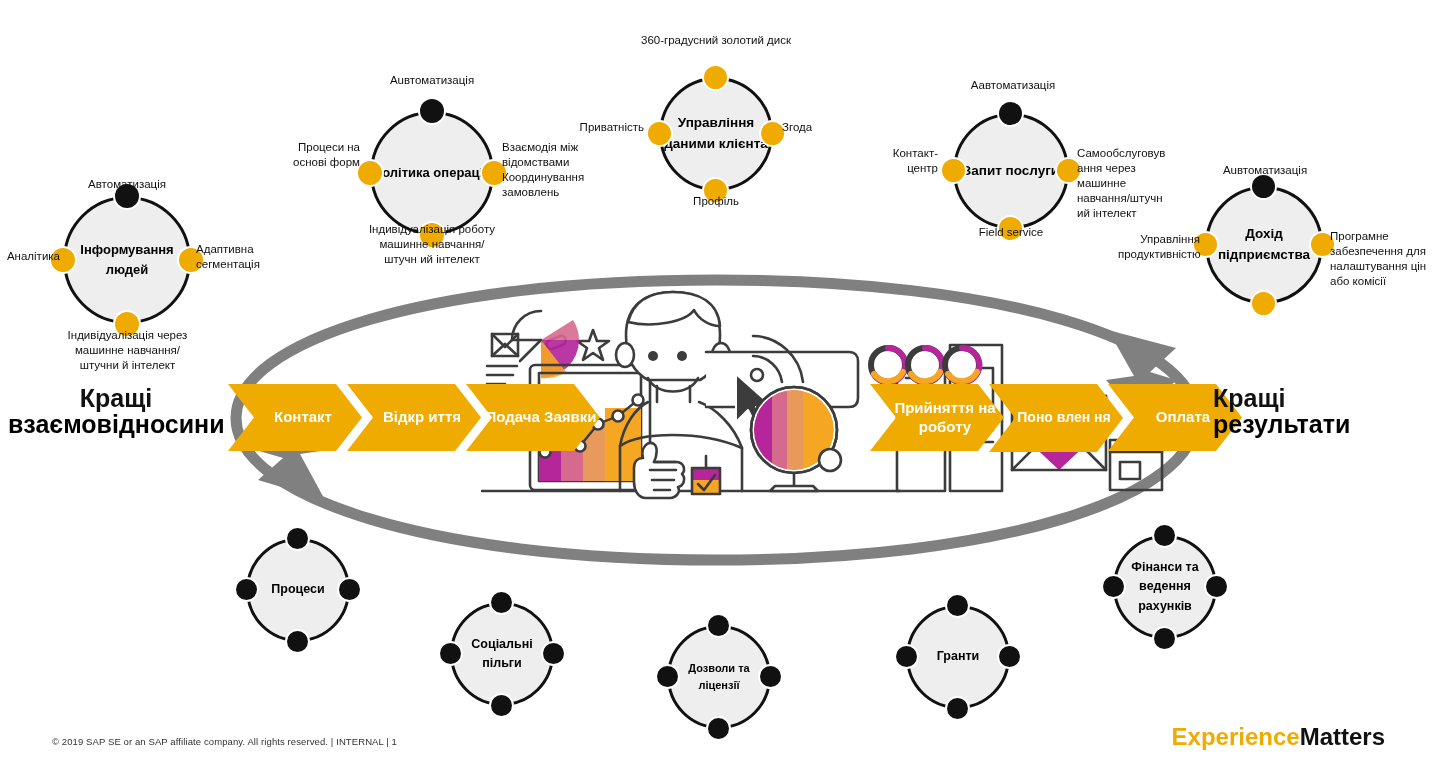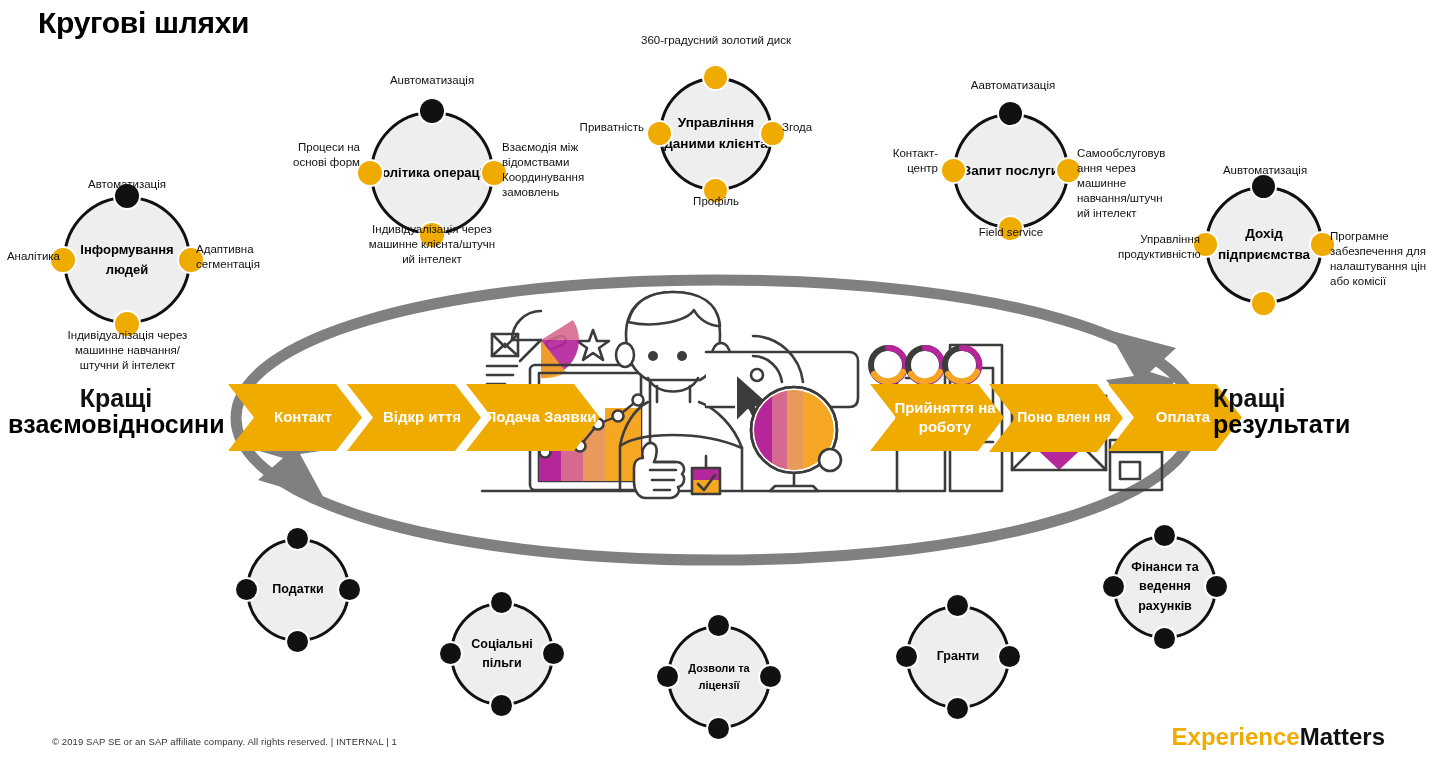--- a/index.html
+++ b/index.html
@@ -65,21 +65,20 @@
   }
   #brand{right:48px;top:723px;font-size:24px;font-weight:bold;}
   #brand .b1{color:#F0AB00;}
   #brand .b2{color:#111;}
 </style>
 </head>
 <body>
 
 <div class="stage">
 
-  <div class="abs" id="page-title">Кругові шляхи</div>
 
   <svg class="abs" id="bg-svg" viewBox="0 0 1433 759">
 
     <g>
       <path d="M 716 280
                C 430 280, 236 340, 236 418
                C 236 497, 430 560, 716 560
                C 1002 560, 1196 497, 1196 418
                C 1196 340, 1002 280, 716 280" fill="none" stroke="#808080" stroke-width="11" stroke-linecap="round"></path>
 
@@ -236,21 +235,21 @@
     <div class="ring" style="width:124px;height:124px;"></div>
     <div class="ctr" style="font-size:13px;">Політика операцій</div>
     <div class="dot black" style="width:24px;height:24px;left:50px;top:-12px;"></div>
     <div class="dot orange" style="width:24px;height:24px;left:-12px;top:50px;"></div>
     <div class="dot orange" style="width:24px;height:24px;left:112px;top:50px;"></div>
     <div class="dot orange" style="width:24px;height:24px;left:50px;top:112px;"></div>
   </div>
   <div class="nlabel c" style="left:352px;top:73px;width:160px;">Аuвтоматизація</div>
   <div class="nlabel r" style="left:288px;top:140px;width:72px;">Процеси на основі форм</div>
   <div class="nlabel l" style="left:502px;top:140px;width:92px;">Взаємодія між відомствами Координування замовлень</div>
-  <div class="nlabel c" style="left:366px;top:222px;width:132px;">Індивідуалізація через машинне клієнта/штучн ий інтелект</div>
+  <div class="nlabel c" style="left:366px;top:222px;width:132px;">Індивідуалізація роботу машинне навчання/штучн ий інтелект</div>
 
   <div class="node" style="left:659px;top:77px;width:114px;height:114px;">
     <div class="ring" style="width:114px;height:114px;"></div>
     <div class="ctr" style="font-size:13.5px;">Управління даними клієнта</div>
     <div class="dot orange" style="width:23px;height:23px;left:45px;top:-11px;"></div>
     <div class="dot orange" style="width:23px;height:23px;left:-11px;top:45px;"></div>
     <div class="dot orange" style="width:23px;height:23px;left:102px;top:45px;"></div>
     <div class="dot orange" style="width:23px;height:23px;left:45px;top:102px;"></div>
   </div>
   <div class="nlabel c" style="left:640px;top:33px;width:152px;">360-градусний золотий диск</div>
@@ -306,21 +305,21 @@
     <span class="l1">Кращі</span>
     <span class="l2">взаємовідносини</span>
   </div>
   <div class="sidecap" style="left:1213px;top:385px;width:216px;text-align:left;">
     <span class="l1">Кращі</span>
     <span class="l2">результати</span>
   </div>
 
   <div class="node" style="left:246px;top:538px;width:104px;height:104px;">
     <div class="ring" style="width:104px;height:104px;"></div>
-    <div class="ctr" style="font-size:12.5px;">Податки</div>
+    <div class="ctr" style="font-size:12.5px;">Процеси</div>
     <div class="dot black" style="width:21px;height:21px;left:41px;top:-10px;"></div>
     <div class="dot black" style="width:21px;height:21px;left:-10px;top:41px;"></div>
     <div class="dot black" style="width:21px;height:21px;left:93px;top:41px;"></div>
     <div class="dot black" style="width:21px;height:21px;left:41px;top:93px;"></div>
   </div>
 
   <div class="node" style="left:450px;top:602px;width:104px;height:104px;">
     <div class="ring" style="width:104px;height:104px;"></div>
     <div class="ctr" style="font-size:12.5px;">Соціальні пільги</div>
     <div class="dot black" style="width:21px;height:21px;left:41px;top:-10px;"></div>

